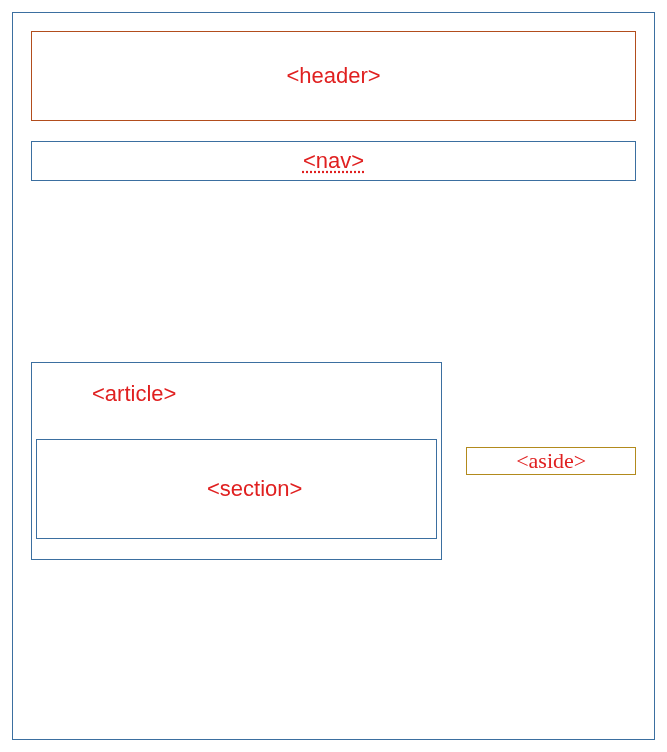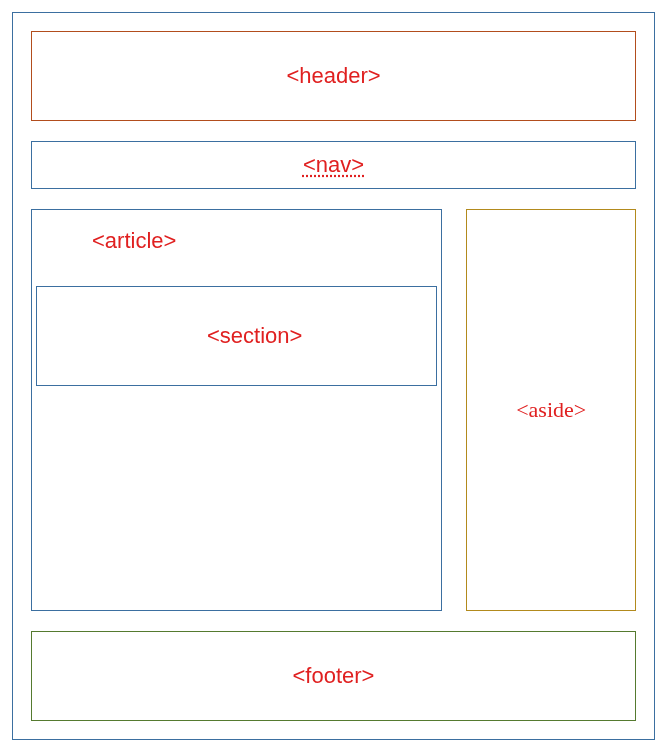--- a/index.html
+++ b/index.html
@@ -25,29 +25,30 @@
   }
   .header-box {
     border: 1px solid #b24d1d;
     height: 90px;
     display: flex;
     align-items: center;
     justify-content: center;
   }
   .nav-box {
     border: 1px solid #3b6fa0;
-    height: 48px;
+    height: 40px;
     display: flex;
     align-items: center;
     justify-content: center;
   }
   .middle-row {
     display: flex;
     gap: 24px;
     flex: 1;
+    align-items: center;
   }
   .article-box {
     border: 1px solid #3b6fa0;
     flex: 0 0 68%;
     position: relative;
     padding-top: 20px;
     padding-bottom: 20px;
   }
   .article-label {
     color: #e02020;
@@ -102,17 +103,14 @@
       <span class="article-label">&lt;article&gt;</span>
       <div class="section-box">
         <span class="label">&lt;section&gt;</span>
       </div>
     </div>
     <div class="aside-box">
       <span class="label">&lt;aside&gt;</span>
     </div>
   </div>
 
-  <div class="footer-box">
-    <span class="label">&lt;footer&gt;</span>
-  </div>
 
 </div>
 
 </body></html>

